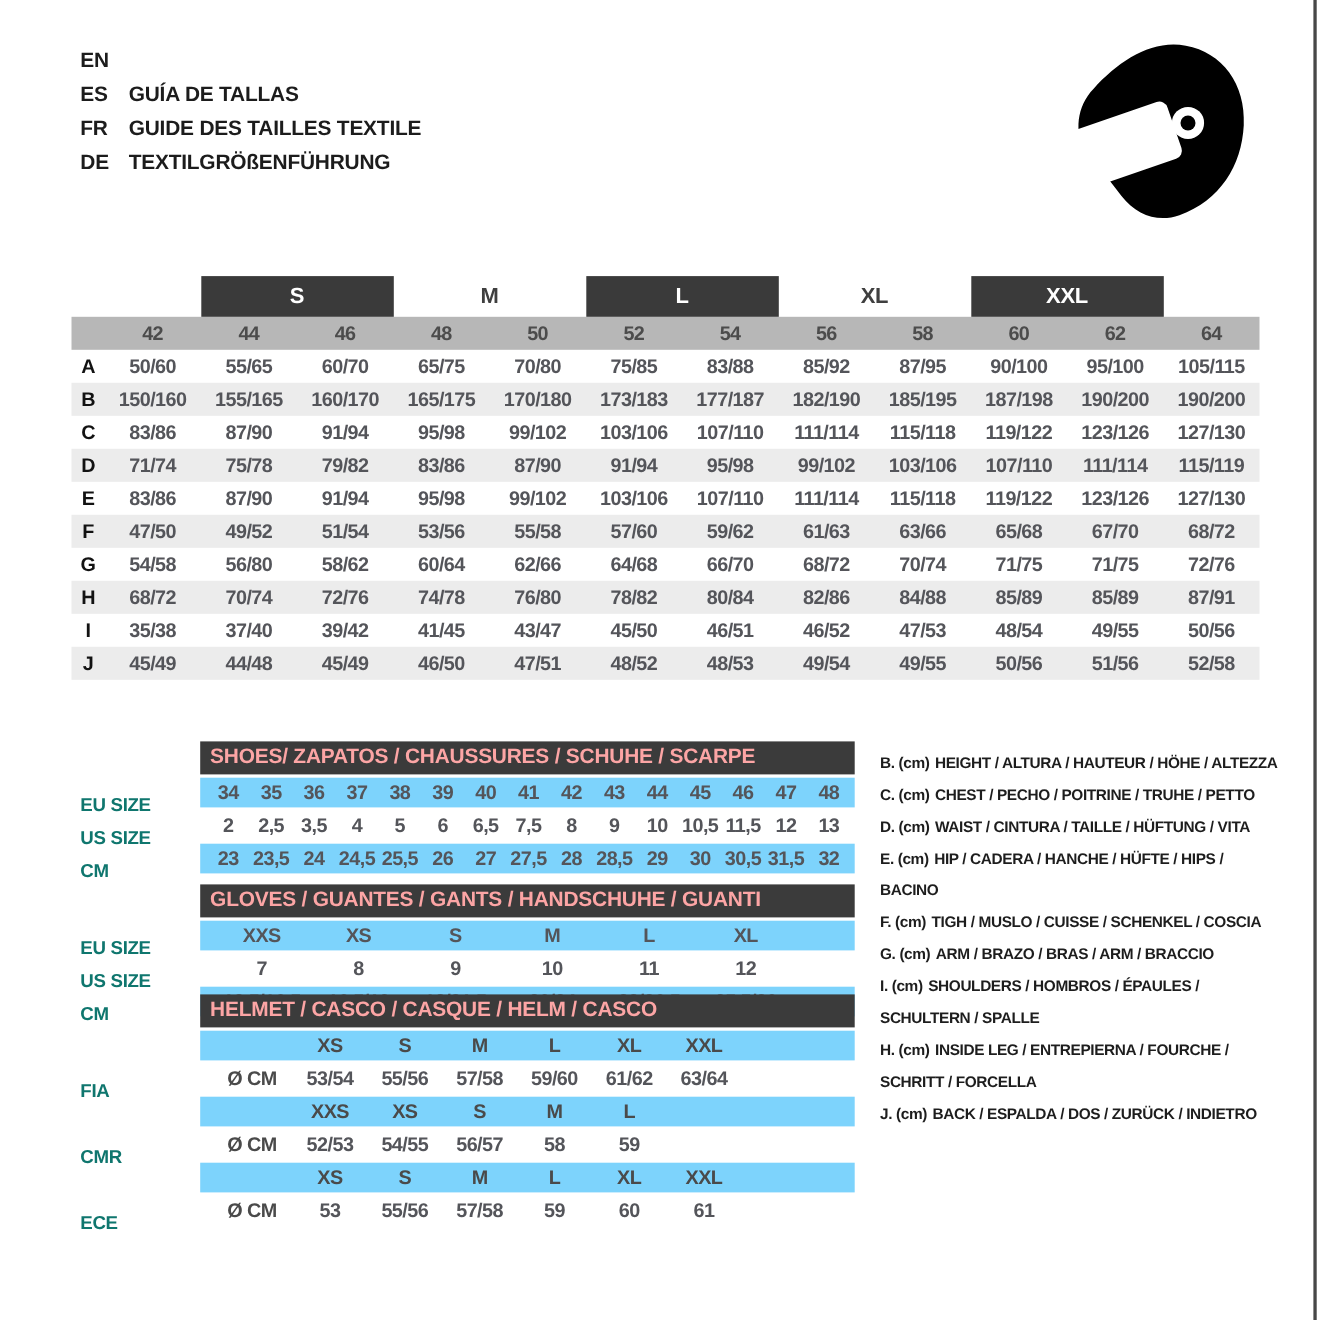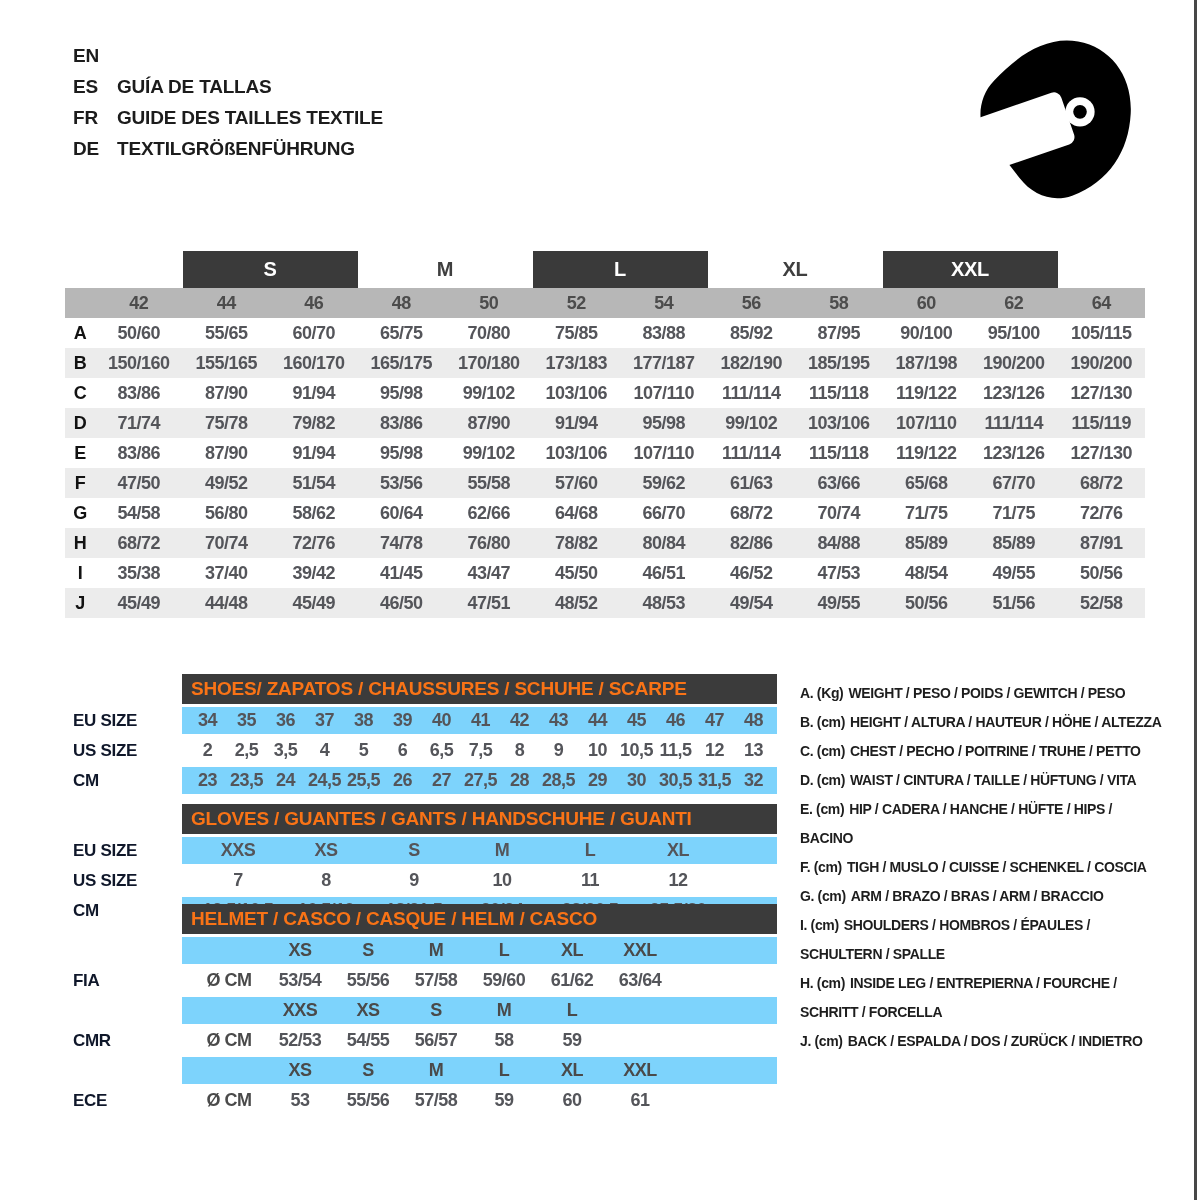--- a/index.html
+++ b/index.html
@@ -23,22 +23,22 @@
   .mrow{height:30px;line-height:30px;}
   .mnumbers{background:#b7b7b7;color:#4c4c4c;}
   .mrow .letter{color:#121212;}
   .mrow .val{color:#54555a;}
   .mrow.striped{background:#ececec;}
 
   
   .btable{position:absolute;left:65px;width:715px;font-size:18px;letter-spacing:-0.5px;}
   .brow{display:flex;height:27px;line-height:27px;margin-bottom:3px;}
   .brow.titlerow{height:30px;line-height:30px;}
-  .blabel{width:117px;color:#0f172a;font-size:17px;letter-spacing:-0.3px;padding-left:8px;box-sizing:border-box;}
-  .bbar{width:595px;background:#3b3b3b;color:#f97316;height:30px;line-height:30px;padding-left:9px;
+  .blabel{width:117px;color:#0f766e;font-size:17px;letter-spacing:-0.3px;padding-left:8px;box-sizing:border-box;margin-top:11px;}
+  .bbar{width:595px;background:#3b3b3b;color:#fca5a5;height:30px;line-height:30px;padding-left:9px;
         box-sizing:border-box;font-size:19px;letter-spacing:-0.2px;}
   .bcells{width:595px;display:grid;text-align:center;color:#54555a;}
   .bcells.striped{background:#7dd3fc;}
   .bcells .szc{color:#4a4a4a;}
   .cols15{grid-template-columns:repeat(15,1fr);padding:0 4px 0 6px;box-sizing:border-box;}
   .cols6{grid-template-columns:repeat(6,88px);padding-left:12px;box-sizing:border-box;}
   .colsH{grid-template-columns:74px repeat(6,68px);padding-left:10px;box-sizing:border-box;}
 
   
   .legend{position:absolute;left:800px;top:679px;width:362px;font-size:14px;line-height:29px;
@@ -433,21 +433,20 @@
           <div>55/56</div>
           <div>57/58</div>
           <div>59</div>
           <div>60</div>
           <div>61</div>
         </div>
       </div>
     </div>
 
   <div class="legend" id="legend">
-      <div class="item"><span class="key">A. (Kg)</span><span class="txt">WEIGHT / PESO / POIDS / GEWITCH / PESO</span></div>
       <div class="item"><span class="key">B. (cm)</span><span class="txt">HEIGHT / ALTURA / HAUTEUR / HÖHE / ALTEZZA</span></div>
       <div class="item"><span class="key">C. (cm)</span><span class="txt">CHEST / PECHO / POITRINE / TRUHE / PETTO</span></div>
       <div class="item"><span class="key">D. (cm)</span><span class="txt">WAIST / CINTURA / TAILLE / HÜFTUNG / VITA</span></div>
       <div class="item"><span class="key">E. (cm)</span><span class="txt">HIP / CADERA / HANCHE / HÜFTE / HIPS / BACINO</span></div>
       <div class="item"><span class="key">F. (cm)</span><span class="txt">TIGH / MUSLO / CUISSE / SCHENKEL / COSCIA</span></div>
       <div class="item"><span class="key">G. (cm)</span><span class="txt">ARM / BRAZO / BRAS / ARM / BRACCIO</span></div>
       <div class="item"><span class="key">I. (cm)</span><span class="txt">SHOULDERS / HOMBROS / ÉPAULES / SCHULTERN / SPALLE</span></div>
       <div class="item"><span class="key">H. (cm)</span><span class="txt">INSIDE LEG / ENTREPIERNA / FOURCHE / SCHRITT / FORCELLA</span></div>
       <div class="item"><span class="key">J. (cm)</span><span class="txt">BACK / ESPALDA / DOS / ZURÜCK / INDIETRO</span></div>
     </div>

